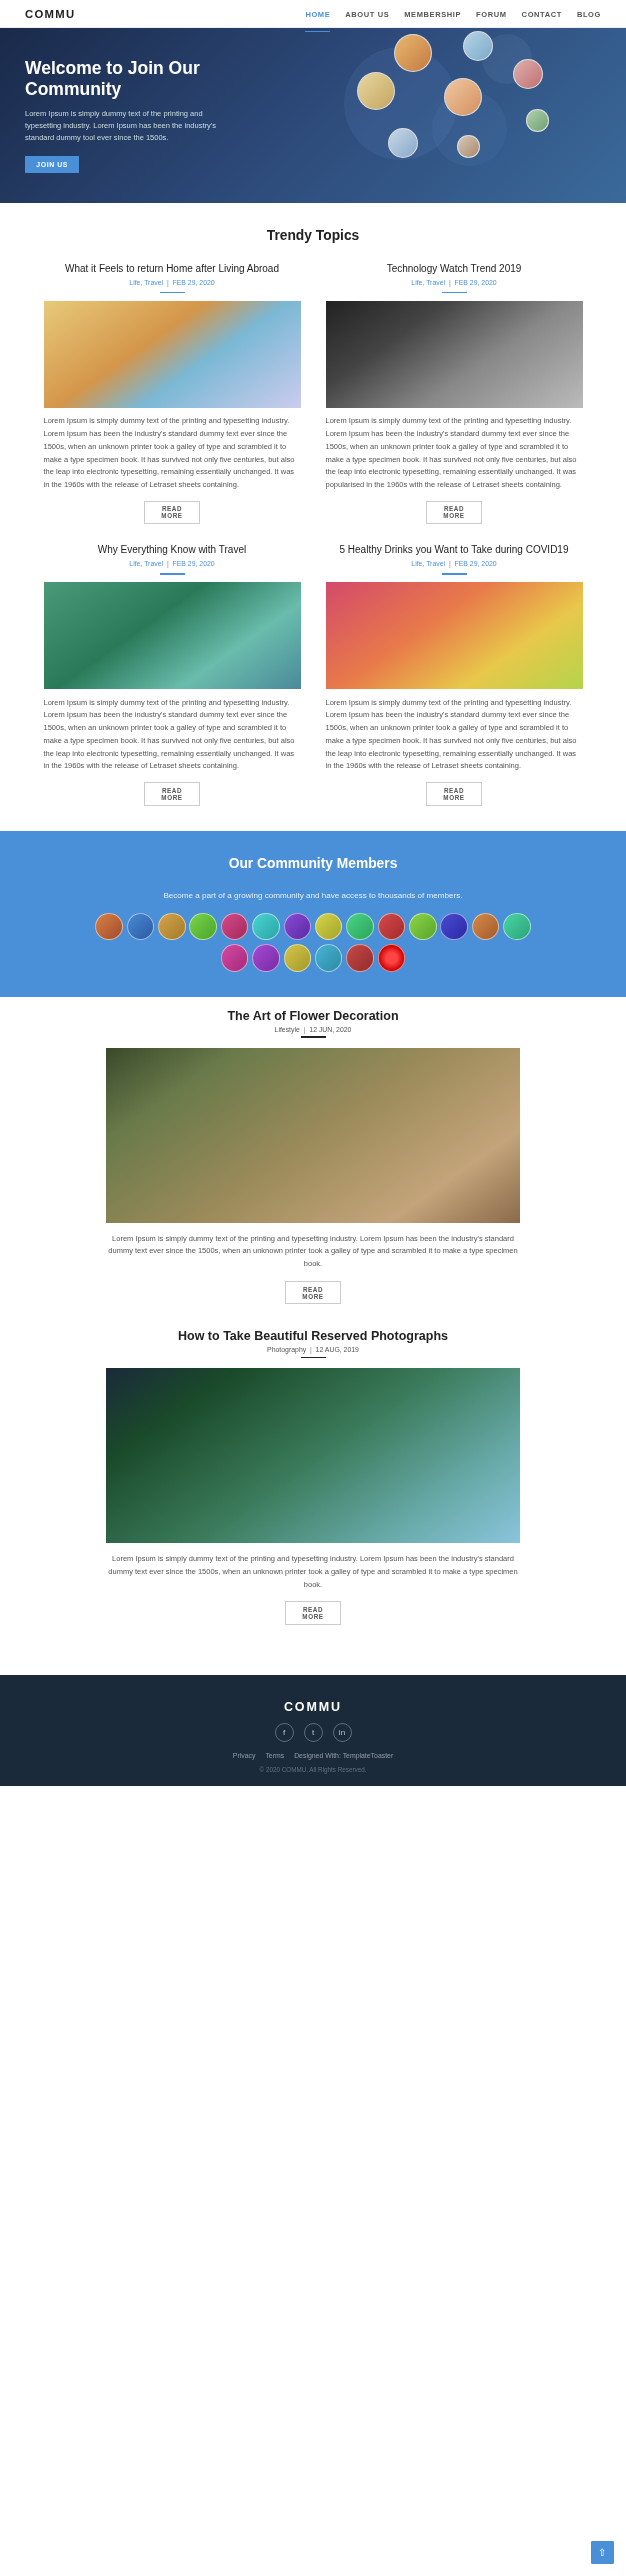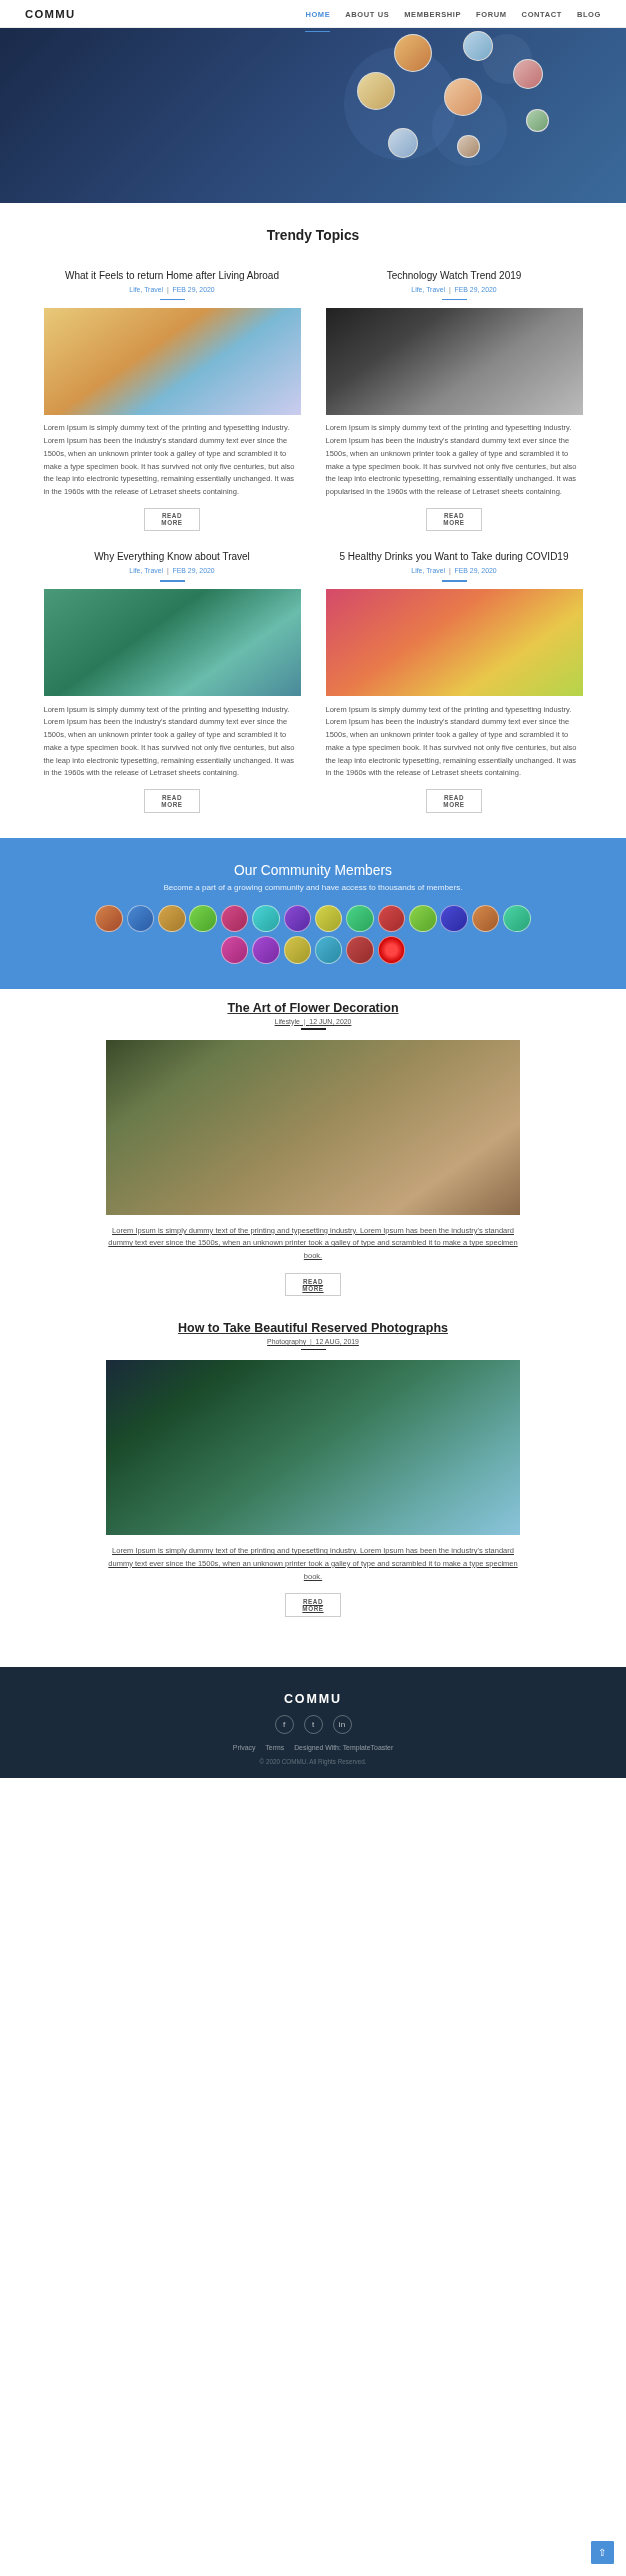--- a/index.html
+++ b/index.html
@@ -34,21 +34,21 @@
       position: absolute; border-radius: 50%; overflow: hidden; border: 1.9px solid rgba(255,255,255,0.3);
       background: #ccc;
     }
     .avatar-bubble.large { width: 38px; height: 38px; }
     .avatar-bubble.medium { width: 30px; height: 30px; }
     .avatar-bubble.small { width: 22.6px; height: 22.6px; }
 
     
     .section-title {
       text-align: center; font-size: 13.8px; font-weight: 700; color: #222;
-      margin: 25px 0 26px;
+      margin: 25px 0 19px;
     }
 
     
     .trendy-section { max-width: 564px; margin: 0 auto; padding: 0 12.5px; }
     .topics-grid { display: grid; grid-template-columns: 1fr 1fr; gap: 19px 25px; margin-bottom: 25px; }
 
     .topic-card {}
     .topic-card-title { font-size: 10px; font-weight: 400; color: #222; line-height: 1.3; text-align: center; margin-bottom: 3.8px; }
     .topic-card-meta { text-align: center; font-size: 6.9px; color: #888; margin-bottom: 6.3px; }
     .topic-card-meta span { color: #4a90d9; }
@@ -68,21 +68,21 @@
     }
     .img-woman-travel { background: linear-gradient(145deg, #e8c97a 0%, #d4964a 40%, #7ab8d4 60%, #cce 100%); }
     .img-tech-watch { background: linear-gradient(145deg, #222 0%, #444 30%, #888 60%, #bbb 100%); }
     .img-aerial-travel { background: linear-gradient(145deg, #4a9a7a 0%, #2a7a5a 40%, #6abcac 70%, #4a8a9a 100%); }
     .img-healthy-drink { background: linear-gradient(145deg, #d44a6a 0%, #e87a4a 40%, #e8c84a 70%, #b4d44a 100%); }
 
     
     .community-section {
       background: #4a90d9; padding: 25px 12.5px; text-align: center; margin: 12.5px 0;
     }
-    .community-title { font-size: 13.8px; font-weight: 400; color: #fff; margin-bottom: 5px; }
+    .community-title { font-size: 13.8px; font-weight: 700; color: #fff; margin-bottom: 20px; }
     .community-subtitle { font-size: 8.1px; color: rgba(255,255,255,0.85); margin-bottom: 13px; }
     .member-avatars { display: flex; flex-wrap: wrap; justify-content: center; gap: 3.8px; max-width: 439px; margin: 0 auto; }
     .member-avatar {
       width: 27.6px; height: 27.6px; border-radius: 50%;
       border: 1.3px solid rgba(255,255,255,0.5);
       overflow: hidden; background: #ccc;
     }
     .av1 { background: linear-gradient(135deg, #d4824a, #a44a2a); }
     .av2 { background: linear-gradient(135deg, #4a8ad4, #2a5aa4); }
     .av3 { background: linear-gradient(135deg, #d4a44a, #a47a2a); }
@@ -98,21 +98,21 @@
     .av13 { background: linear-gradient(135deg, #d48a4a, #a45a2a); }
     .av14 { background: linear-gradient(135deg, #4ad4a4, #2aa47a); }
     .av15 { background: linear-gradient(135deg, #d44aa4, #a42a7a); }
     .av16 { background: linear-gradient(135deg, #a44ad4, #7a2aa4); }
     .av17 { background: linear-gradient(135deg, #d4c44a, #a49a2a); }
     .av18 { background: linear-gradient(135deg, #4ab4d4, #2a8aa4); }
     .av19 { background: linear-gradient(135deg, #c44a4a, #942a2a); }
     .av20 { background: radial-gradient(circle, #ff4444 30%, #cc0000 70%); }
 
     
-    .featured-section { max-width: 439px; margin: 0 auto; padding: 0 12.5px 25px; text-decoration: underline; }
+    .featured-section { max-width: 439px; margin: 0 auto; padding: 0 12.5px 25px; }
     .featured-article { margin-bottom: 25px; }
     .featured-title { font-size: 12.5px; font-weight: 700; color: #222; text-align: center; margin-bottom: 2.5px; }
     .featured-meta { text-align: center; font-size: 6.9px; color: #888; margin-bottom: 3.8px; }
     .featured-meta span { color: #555; }
     .featured-separator { width: 25px; height: 1.3px; background: #222; margin: 0 auto 10px; }
     .featured-img { width: 100%; height: 175px; margin-bottom: 10px; }
     .img-flower-large { background: linear-gradient(145deg, #3a4a2a 0%, #6a7a4a 20%, #9a8a5a 50%, #c4a47a 80%, #8a6a4a 100%); height: 175px; }
     .img-landscape-large { background: linear-gradient(145deg, #1a2a3a 0%, #1a4a2a 20%, #3a7a5a 50%, #6aacac 80%, #8ac4dc 100%); height: 175px; }
     .featured-text { font-size: 7.5px; color: #555; line-height: 1.7; text-align: center; margin-bottom: 10px; }
 
@@ -148,20 +148,25 @@
     <li><a href="#" class="active">HOME</a></li>
     <li><a href="#">ABOUT US</a></li>
     <li><a href="#">MEMBERSHIP</a></li>
     <li><a href="#">FORUM</a></li>
     <li><a href="#">CONTACT</a></li>
     <li><a href="#">BLOG</a></li>
   </ul>
 </nav>
 
 <section class="hero">
+  <div class="hero-content">
+    <h1 class="hero-title">Welcome to Join Our Community</h1>
+    <p class="hero-text">Lorem Ipsum is simply dummy text of the printing and typesetting industry. Lorem Ipsum has been the industry's standard dummy tool ever since the 1500s.</p>
+    <button class="hero-btn">JOIN US</button>
+  </div>
 
   <div style="position:absolute;right:19px;top:0;width:313px;height:175px;">
 
     <div style="position:absolute;width:113px;height:113px;border-radius:50%;background:rgba(100,140,200,0.15);top:19px;left:50px;"></div>
     <div style="position:absolute;width:75px;height:75px;border-radius:50%;background:rgba(100,140,200,0.12);top:63px;left:138px;"></div>
     <div style="position:absolute;width:50px;height:50px;border-radius:50%;background:rgba(150,180,220,0.1);top:6.3px;left:188px;"></div>
 
     <div class="avatar-bubble large" style="top:6.3px;left:100px;">
       <div style="width:100%;height:100%;background:linear-gradient(135deg,#e8b870,#c47a40);border-radius:50%;"></div>
     </div>
@@ -214,21 +219,21 @@
           &nbsp;|&nbsp;
           <span>FEB 29, 2020</span>
         </p>
         <div class="topic-card-separator"></div>
         <div class="img-placeholder img-tech-watch"></div>
         <p class="topic-card-text">Lorem Ipsum is simply dummy text of the printing and typesetting industry. Lorem Ipsum has been the industry's standard dummy text ever since the 1500s, when an unknown printer took a galley of type and scrambled it to make a type specimen book. It has survived not only five centuries, but also the leap into electronic typesetting, remaining essentially unchanged. It was popularised in the 1960s with the release of Letraset sheets containing.</p>
         <button class="read-more-btn">READ MORE</button>
       </div>
 
       <div class="topic-card">
-        <h3 class="topic-card-title">Why Everything Know about Travel</h3>
+        <h3 class="topic-card-title">Why Everything Know with Travel</h3>
         <p class="topic-card-meta">
           <span>Life, Travel</span>
           &nbsp;|&nbsp;
           <span>FEB 29, 2020</span>
         </p>
         <div class="topic-card-separator"></div>
         <div class="img-placeholder img-aerial-travel"></div>
         <p class="topic-card-text">Lorem Ipsum is simply dummy text of the printing and typesetting industry. Lorem Ipsum has been the industry's standard dummy text ever since the 1500s, when an unknown printer took a galley of type and scrambled it to make a type specimen book. It has survived not only five centuries, but also the leap into electronic typesetting, remaining essentially unchanged. It was in the 1960s with the release of Letraset sheets containing.</p>
         <button class="read-more-btn">READ MORE</button>
       </div>

